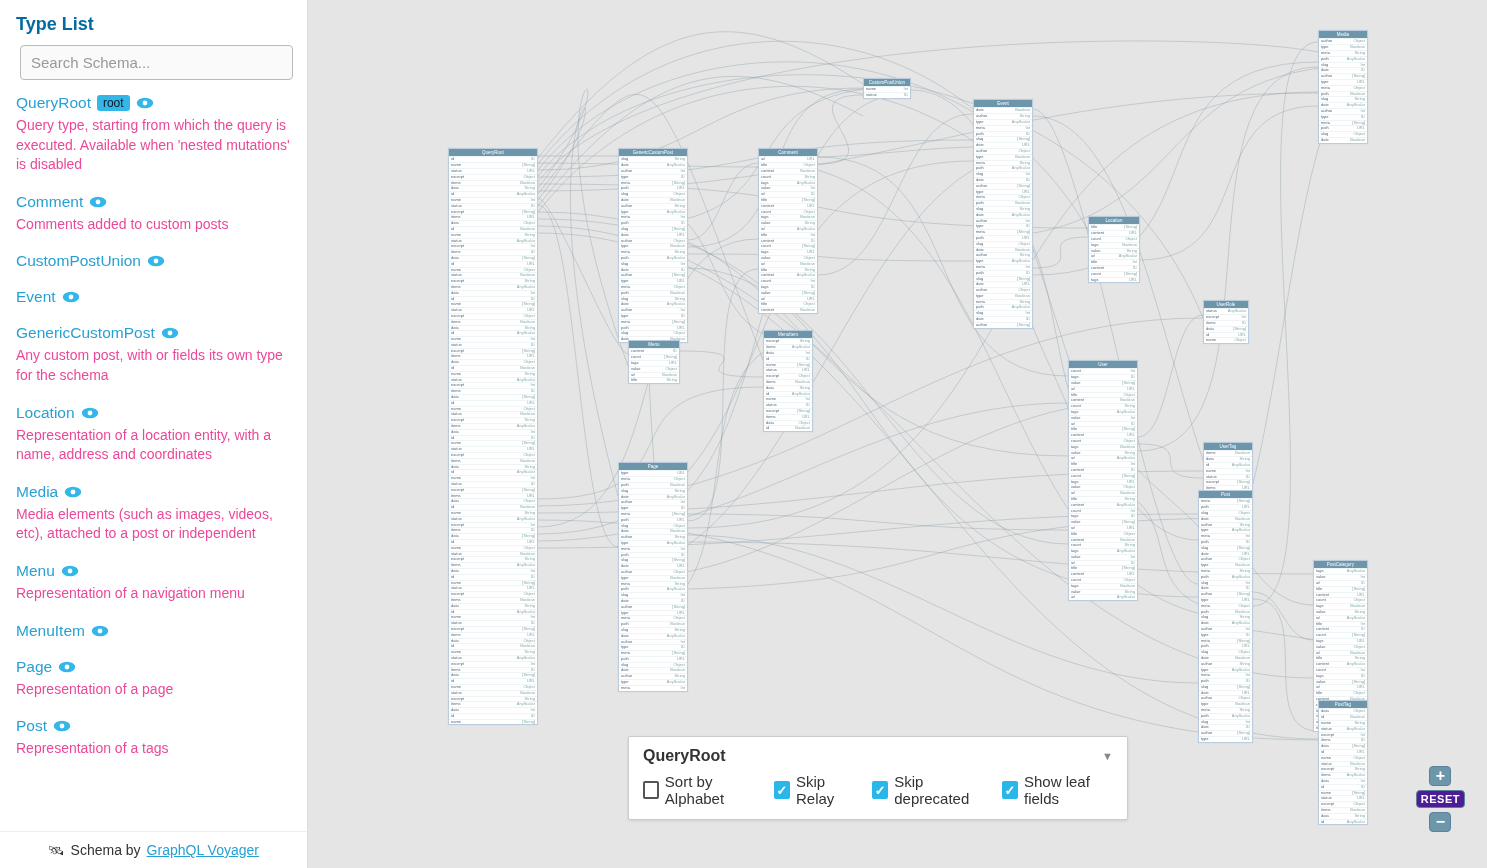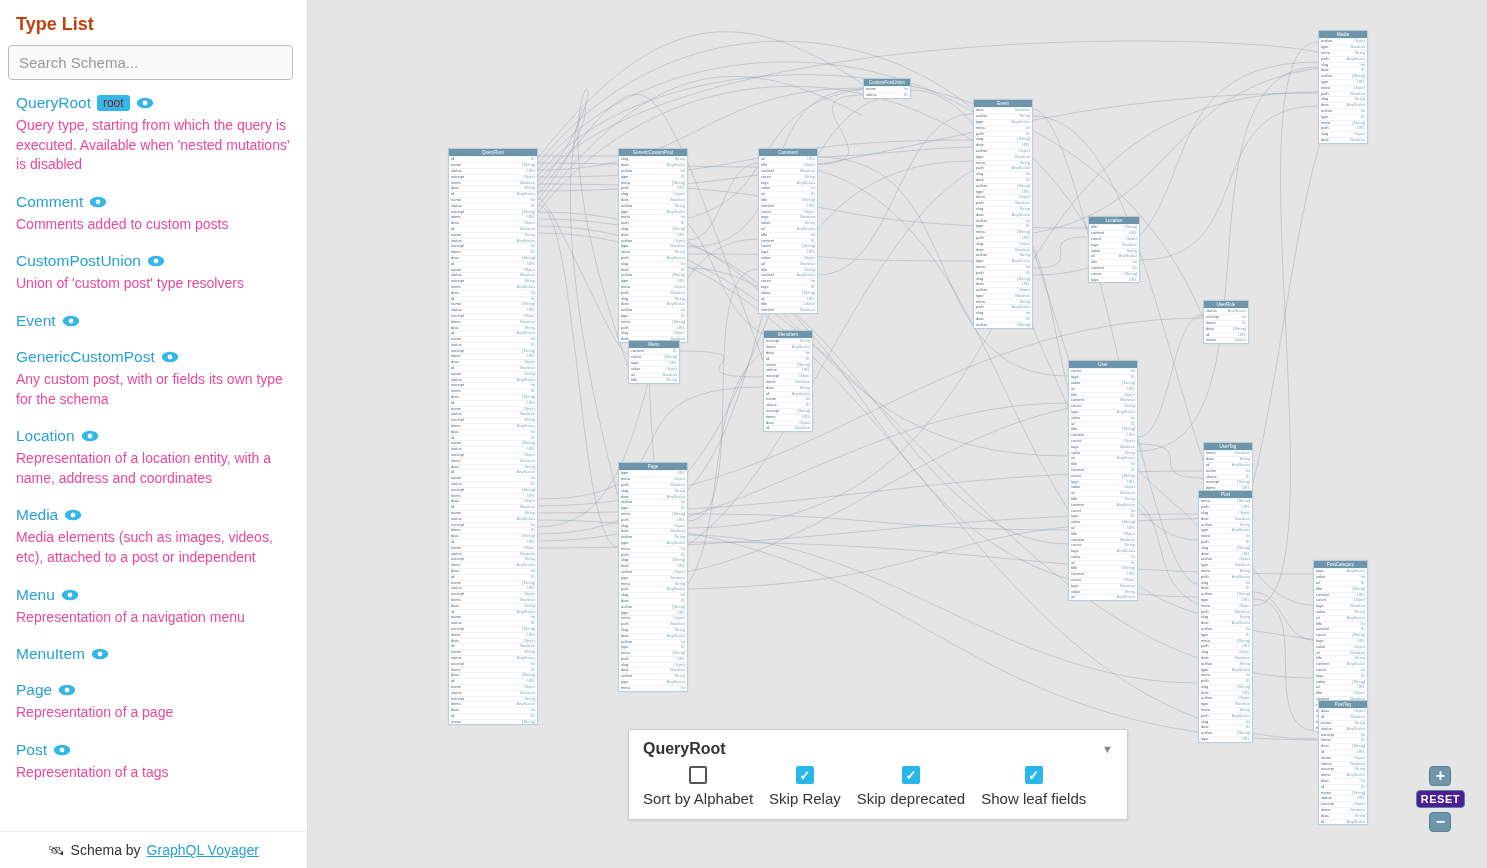--- a/index.html
+++ b/index.html
@@ -16,24 +16,24 @@
     left: 0; top: 0;
     width: 308px; height: 868px;
     background: #fff;
     border-right: 1px solid #ddd;
     display: flex;
     flex-direction: column;
   }
   .sidebar-title {
     font-size: 18px;
     font-weight: 600;
-    color: #c2410c;
+    color: #0369a1;
     padding: 14px 16px 10px 16px;
   }
-  .search-wrap { padding: 0 14px 10px 8px; }
+  .search-wrap { padding: 0 14px 10px 20px; }
   .search-input {
     width: 100%;
     border: 1px solid #bbb;
     border-radius: 4px;
     padding: 8px 10px;
     font-size: 15px;
     color: #333;
     background: #fafafa;
   }
   .search-input::placeholder { color: #999; }
@@ -44,21 +44,21 @@
   }
   .type-item { margin-bottom: 18px; }
   .type-name-row { display: flex; align-items: center; gap: 6px; margin-bottom: 4px; flex-wrap: wrap;}
   .type-name {
     color: #27a0d4;
     font-size: 15.5px;
     cursor: pointer;
   }
   .root-badge {
     background: #33b6e8;
-    color: #7f1d1d;
+    color: #0f172a;
     font-size: 12px;
     padding: 1px 6px;
     border-radius: 3px;
     font-weight: 500;
   }
   .eye-icon {
     width: 18px; height: 14px;
     display: inline-flex; align-items: center; justify-content: center;
   }
   .eye-icon svg { width: 18px; height: 14px; }
@@ -147,21 +147,21 @@
     align-items: center;
     margin-bottom: 8px;
   }
   .bb-title { font-weight: 600; font-size: 16px; color: #333; }
   .bb-caret { color: #888; font-size: 11px; }
   .bb-opts {
     display: flex;
     gap: 16px;
     align-items: center;
   }
-  .bb-opt { display: flex; align-items: center; gap: 6px; font-size: 15px; color: #333; cursor: pointer; flex-direction: column;}
+  .bb-opt { display: flex; align-items: center; gap: 6px; font-size: 15px; color: #333; cursor: pointer;}
   .cbox {
     width: 18px; height: 18px;
     border: 2px solid #555;
     border-radius: 2px;
     display: inline-flex;
     align-items: center;
     justify-content: center;
     background: #fff;
   }
   .cbox.checked {
@@ -247,21 +247,20 @@
       <div class="type-item">
         <div class="type-name-row">
           <span class="type-name">CustomPostUnion</span>
           <span class="eye-icon">
             <svg viewBox="0 0 24 16">
               <ellipse cx="12" cy="8" rx="11" ry="7" fill="#33b6e8"></ellipse>
               <circle cx="12" cy="8" r="3.2" fill="#fff"></circle>
             </svg>
           </span>
         </div>
-        <div class="type-desc">Union of 'custom post' type resolvers</div>
       </div>
       <div class="type-item">
         <div class="type-name-row">
           <span class="type-name">Event</span>
           <span class="eye-icon">
             <svg viewBox="0 0 24 16">
               <ellipse cx="12" cy="8" rx="11" ry="7" fill="#33b6e8"></ellipse>
               <circle cx="12" cy="8" r="3.2" fill="#fff"></circle>
             </svg>
           </span>

